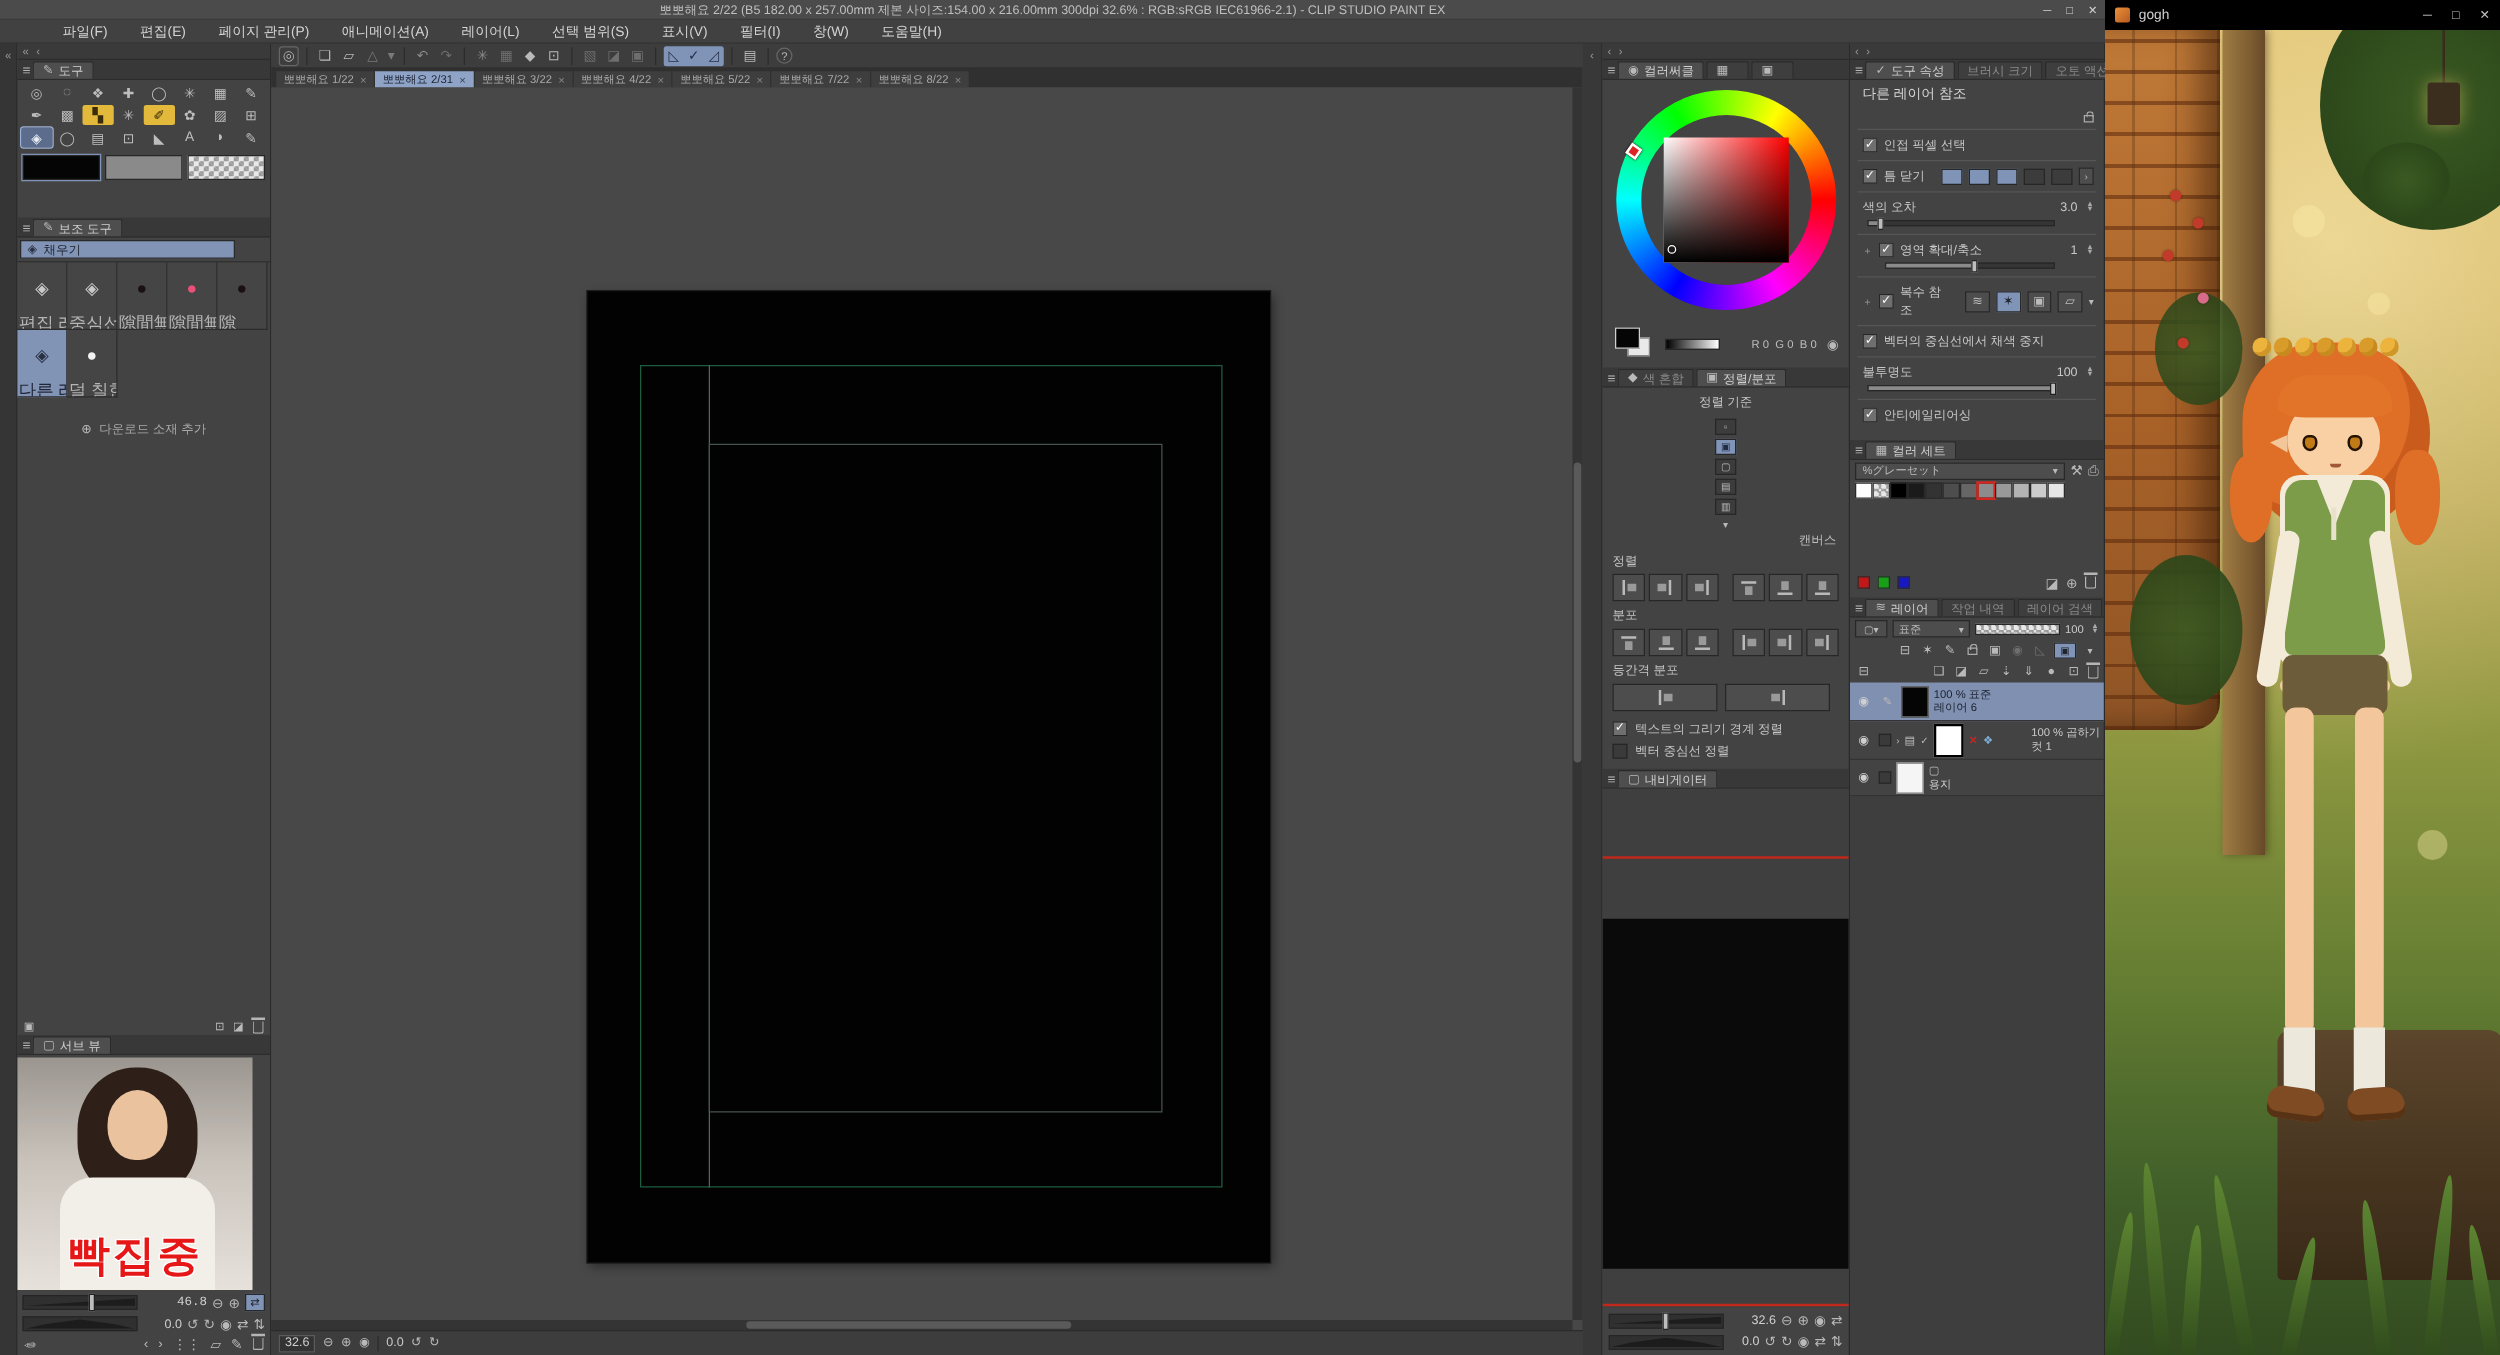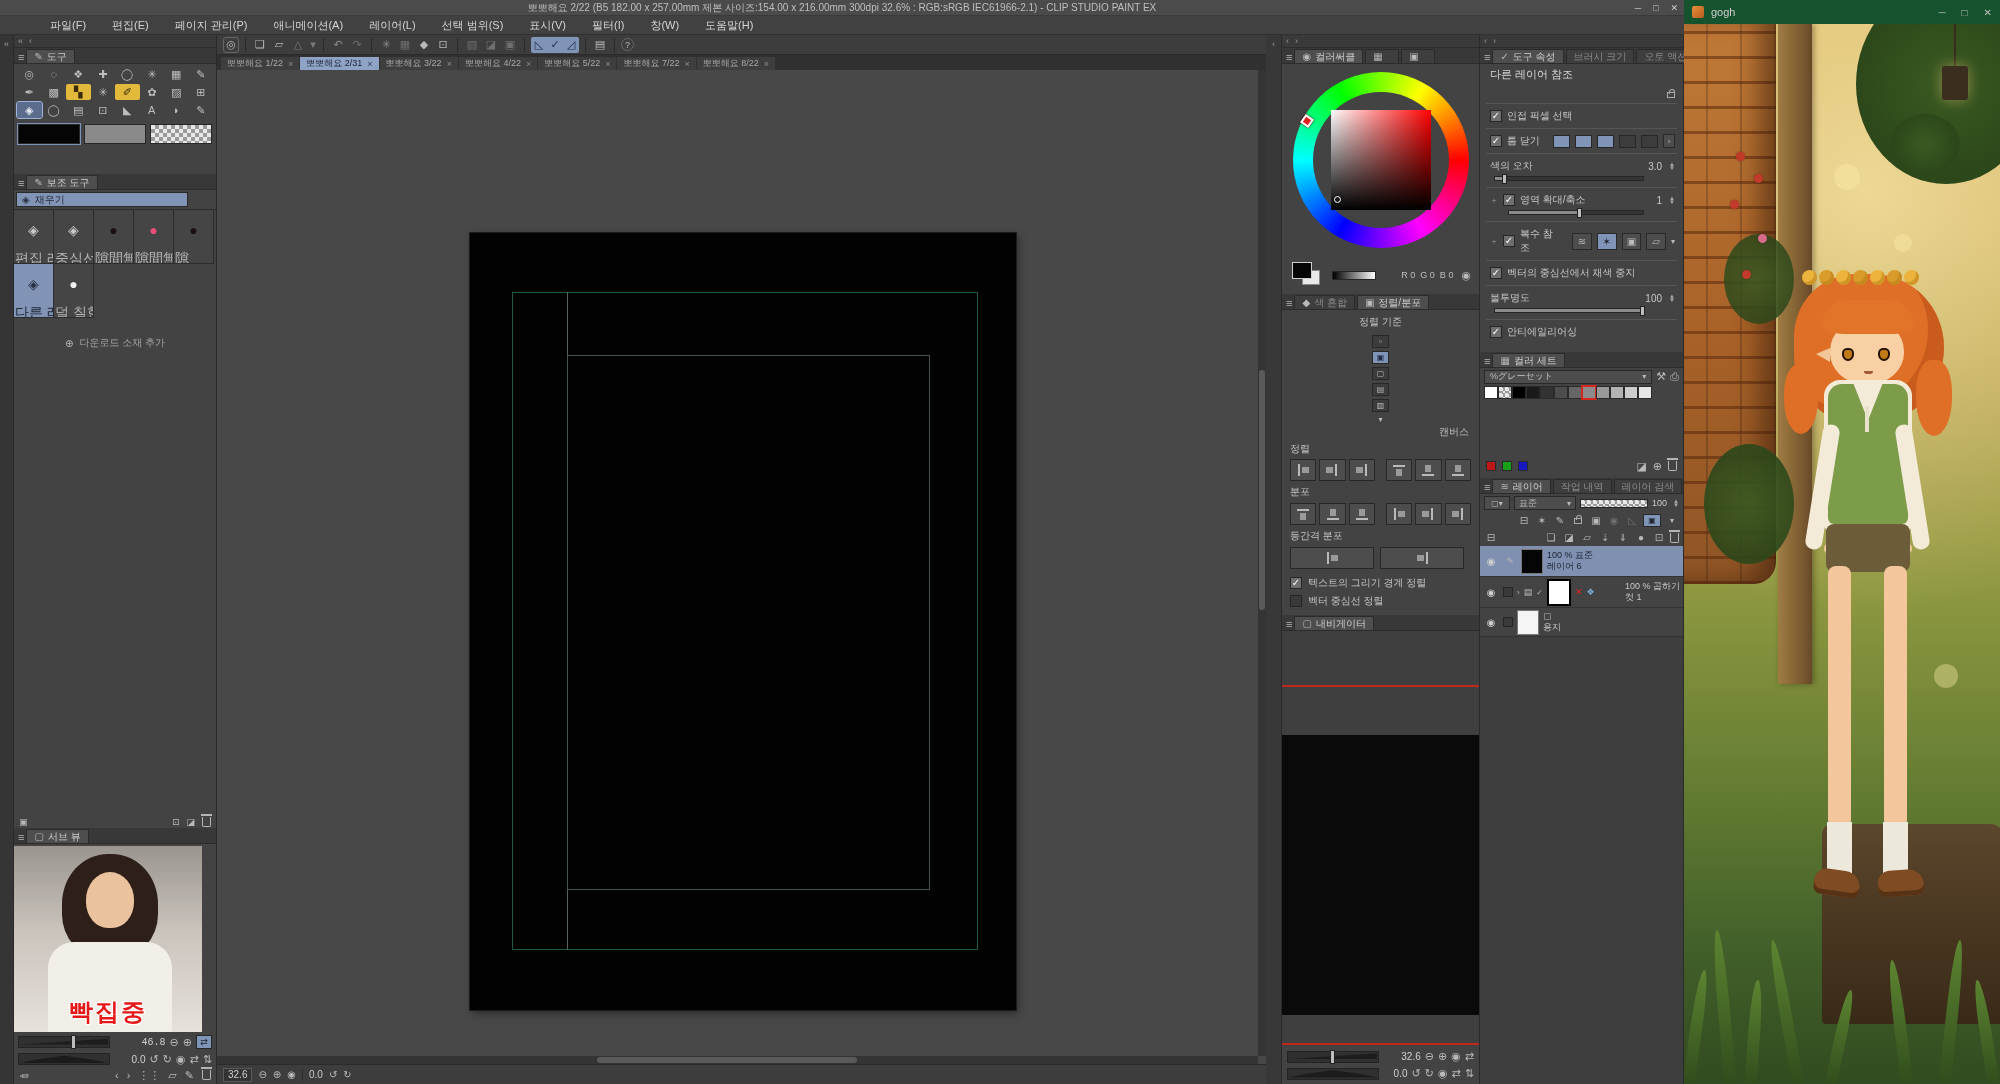--- a/index.html
+++ b/index.html
@@ -47,21 +47,21 @@
   .stgrid { display:flex; border-top:1px solid #2c2c2c; }
   .stcell { width:40px; flex:0 0 40px; border-right:1px solid #2c2c2c; border-bottom:1px solid #2c2c2c; background:#454545; display:flex; flex-direction:column; }
   .stcell .sic { height:40px; display:flex; align-items:center; justify-content:center; font-size:14px; }
   .stcell .slb { height:13px; font-size:14px; color:#b5b5b5; overflow:hidden; white-space:nowrap; padding:0 1px; }
   .stcell.sel { background:#8294b6; } .stcell.sel .slb{ color:#202636; }
   .dlrow { margin-top:18px; display:flex; align-items:center; justify-content:center; gap:6px; color:#a8a8a8; font-size:10px; }
   #photo { margin:2px 3px 0 0; width:188px; height:186px; position:relative; overflow:hidden; background:linear-gradient(180deg,#9b958f 0%,#c9c3bc 45%,#e6e1da 100%); }
   .p-hair { position:absolute; left:48px; top:8px; width:96px; height:104px; background:#2e2019; border-radius:48% 48% 42% 42%; }
   .p-face { position:absolute; left:72px; top:26px; width:48px; height:56px; background:#eac39e; border-radius:50% 50% 46% 46%; }
   .p-body { position:absolute; left:34px; top:96px; width:124px; height:96px; background:#f2efe9; border-radius:26px 26px 0 0; }
-  .p-caption { position:absolute; left:0; right:0; bottom:4px; text-align:center; font-size:24px; font-weight:bold; color:#e51717; letter-spacing:2px; text-shadow:-1px -1px 0 #fff,1px -1px 0 #fff,-1px 1px 0 #fff,1px 1px 0 #fff; }
+  .p-caption { position:absolute; left:0; right:0; bottom:4px; text-align:center; font-size:34px; font-weight:bold; color:#e51717; letter-spacing:2px; text-shadow:-1px -1px 0 #fff,1px -1px 0 #fff,-1px 1px 0 #fff,1px 1px 0 #fff; }
   .wedge { position:relative; width:92px; height:12px; background:#303030; border:1px solid #242424; }
   .wedge .w { position:absolute; inset:1px; background:#1d1d1d; clip-path:polygon(0 82%,100% 10%,100% 82%); }
   .wedge .hd { position:absolute; top:-2px; width:5px; height:14px; background:#bdbdbd; border:1px solid #222; }
   .hill { position:relative; width:92px; height:12px; background:#303030; border:1px solid #242424; }
   .hill .w { position:absolute; inset:1px; background:#1c1c1c; clip-path:polygon(0 100%,18% 55%,50% 8%,82% 55%,100% 100%); }
   .ctr-num { font-size:10px; color:#d0d0d0; }
 
   
   #toolbar { left:217px; top:35px; width:1049px; height:20px; background:#3d3d3d; border-bottom:1px solid #2b2b2b; display:flex; align-items:center; gap:3px; padding:0 6px; }
   #toolbar .sep { width:1px; height:14px; background:#2b2b2b; margin:0 3px; }
@@ -119,21 +119,21 @@
   .lay-toolbar { display:flex; align-items:center; gap:4px; padding:2px 4px; }
   .lay-toolbar .ico { width:14px; height:13px; font-size:10px; }
   .lrow { display:flex; align-items:center; height:31px; border-bottom:1px solid #333; gap:4px; padding:0 3px; font-size:9px; }
   .lrow .eyec { width:16px; text-align:center; font-size:10px; color:#cfcfcf; }
   .lrow.sel { background:#8090b0; color:#1b2232; }
   .lthumb { width:22px; height:25px; border:1px solid #777; }
   .ltext { line-height:11px; font-size:9px; }
 
   
   #gogh { left:1684px; top:0; width:316px; height:1084px; background:#262626; }
-  #gogh-title { height:24px; background:#14532d; display:flex; align-items:center; gap:7px; padding:0 8px; color:#cfcfcf; font-size:11px; }
+  #gogh-title { height:24px; background:#000000; display:flex; align-items:center; gap:7px; padding:0 8px; color:#cfcfcf; font-size:11px; }
   #gogh-title .gico { width:12px; height:12px; background:linear-gradient(135deg,#e8903a,#b85a20); border-radius:2px; }
   #gogh-title .wbtns { margin-left:auto; display:flex; gap:16px; font-size:10px; color:#bfbfbf; }
   #gogh-art { position:relative; height:1060px; overflow:hidden;
     background:radial-gradient(circle at 58% 16%, rgba(255,242,190,.6), rgba(255,242,190,0) 46%),
     linear-gradient(180deg,#d8b65f 0%,#cfae58 18%,#b5a14c 36%,#8d9740 54%,#647d32 72%,#42602a 87%,#324b20 100%); }
   .g { position:absolute; }
   .brick { left:-12px; top:-8px; width:104px; height:568px; border-radius:0 4px 22px 0;
     background:repeating-linear-gradient(0deg,rgba(90,40,12,.55) 0 3px,rgba(0,0,0,0) 3px 25px),repeating-linear-gradient(90deg,rgba(0,0,0,.18) 0 2px,rgba(0,0,0,0) 2px 34px),linear-gradient(180deg,#c07a38,#a96228 55%,#8f5526);
     box-shadow:inset -16px 0 26px rgba(50,24,8,.55); }
   .post { left:94px; top:0; width:34px; height:660px; background:linear-gradient(90deg,#a07c44,#7d5d31 65%,#67492a); box-shadow:2px 0 6px rgba(40,25,10,.4); }

